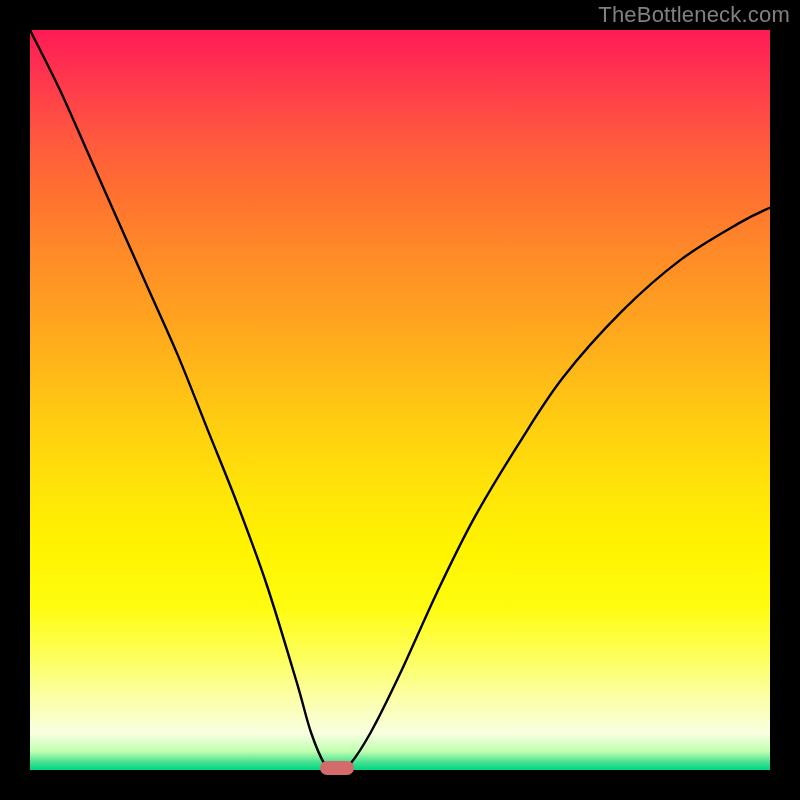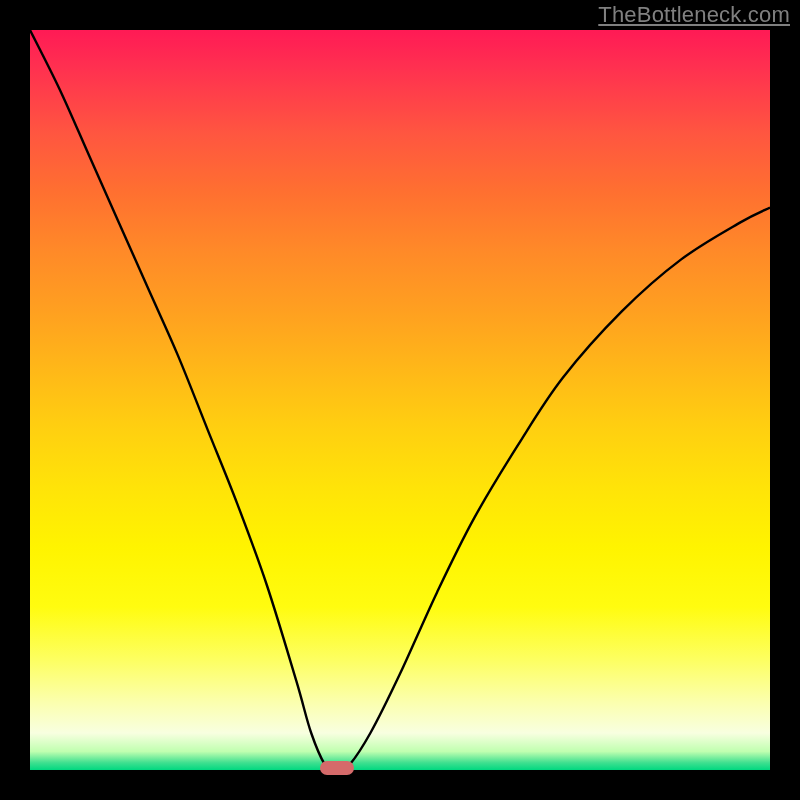--- a/index.html
+++ b/index.html
@@ -13,21 +13,20 @@
   }
   .watermark {
     position: absolute;
     top: 2px;
     right: 10px;
     color: #808080;
     font-size: 22px;
     font-weight: 500;
     z-index: 10;
     letter-spacing: 0.2px;
-    text-decoration: underline;
   }
   .plot-outer {
     position: absolute;
     left: 30px;
     top: 30px;
     width: 740px;
     height: 740px;
     background: #000;
   }
   .plot-area {

